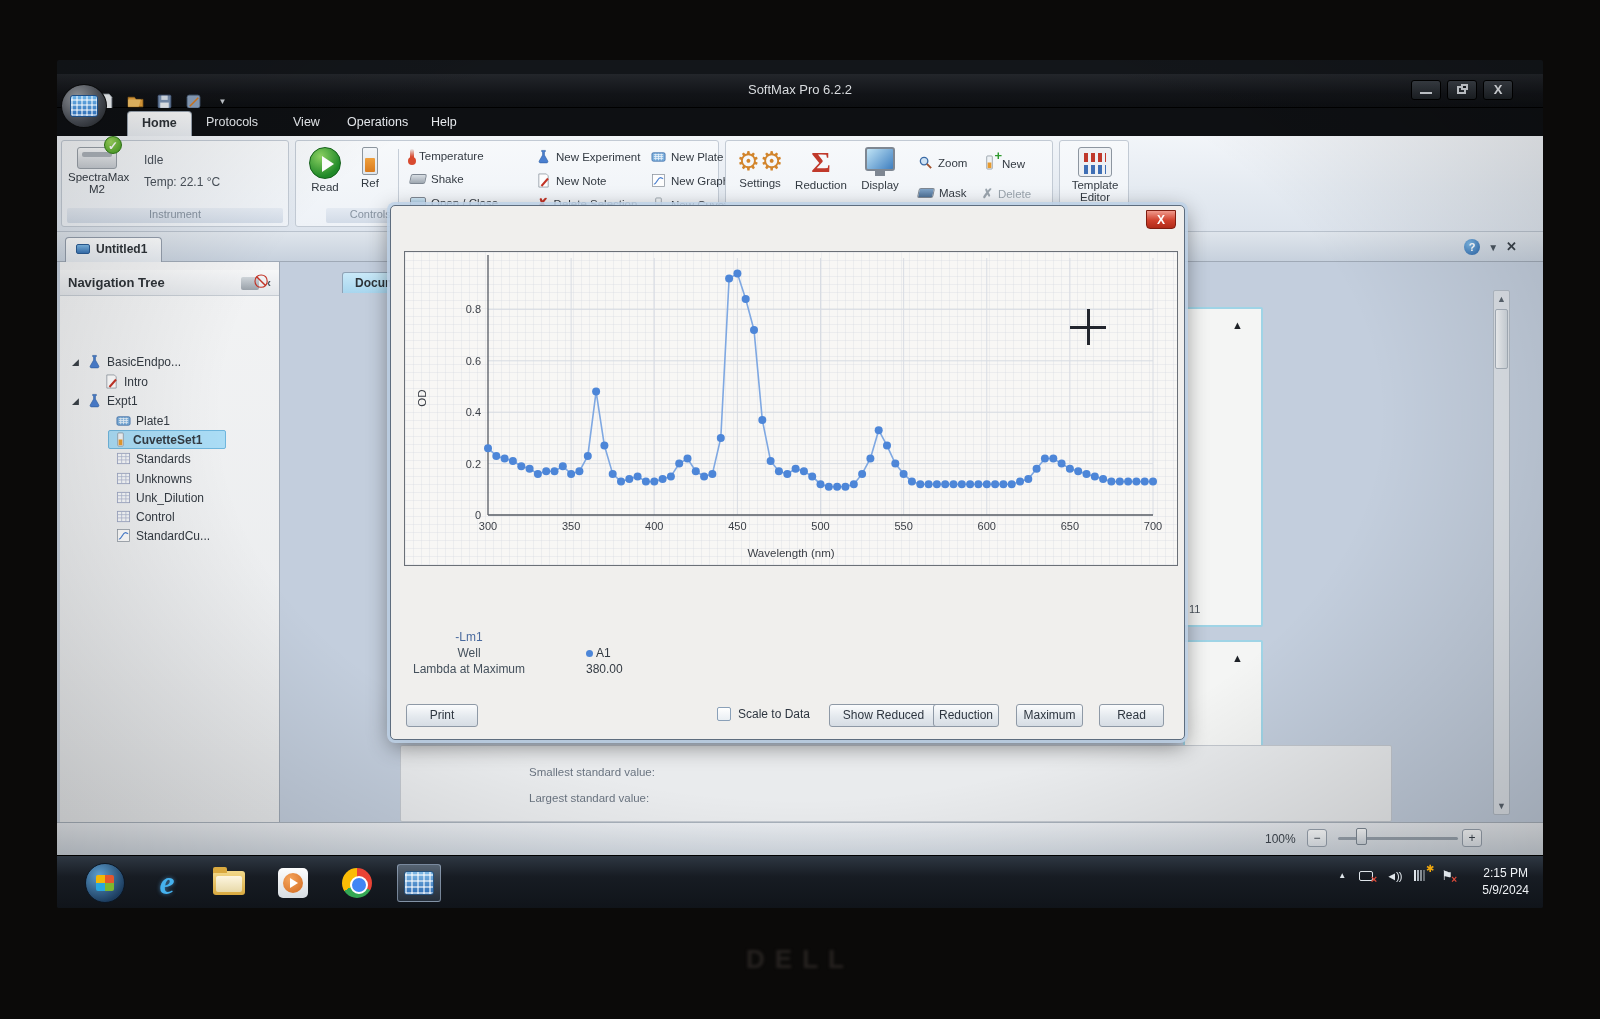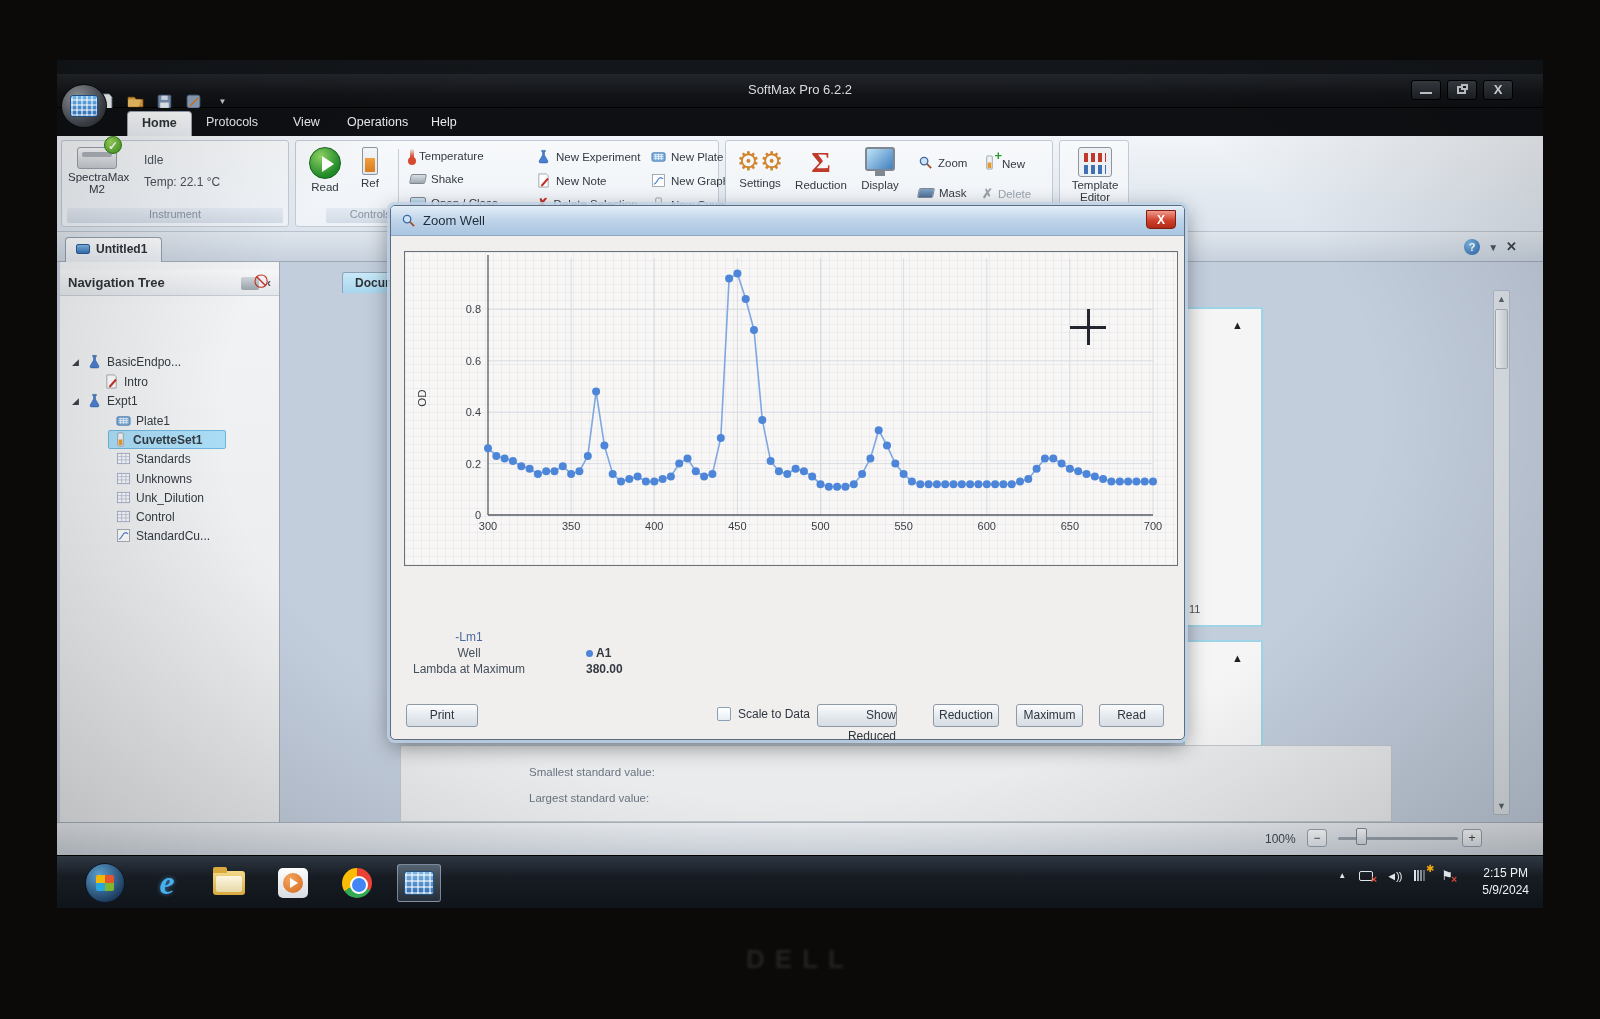--- a/index.html
+++ b/index.html
@@ -186,21 +186,21 @@
           background-image:repeating-linear-gradient(0deg, rgba(205,210,220,.28) 0 1px, transparent 1px 8px),
                            repeating-linear-gradient(90deg, rgba(205,210,220,.28) 0 1px, transparent 1px 8px); }
   .ylab { position:absolute; left:8px; top:140px; transform:rotate(-90deg); font-size:11.5px; color:#3a3e45; }
   .xlab { position:absolute; left:0; right:0; bottom:6px; text-align:center; font-size:11.5px; color:#3a3e45; }
   .crosshair { position:absolute; left:679px; top:103px; width:36px; height:36px; pointer-events:none; }
   .crosshair .h { position:absolute; left:0; top:17px; width:36px; height:2.5px; background:#23262e; }
   .crosshair .v { position:absolute; left:17px; top:0; width:2.5px; height:36px; background:#23262e; }
   .legend { position:absolute; left:22px; top:424px; font-size:12px; color:#44505c; }
   .legend .row { height:16px;text-align:center; }
   .legend .series { color:#4a6a9e; }
-  .legval { position:absolute; left:195px; top:440px; font-size:12px; color:#333a42;font-weight:bold; }
+  .legval { position:absolute; left:195px; top:440px; font-size:12px; color:#333a42; }
   .legval .dot { display:inline-block; width:7px; height:7px; border-radius:50%; background:#4d86d8; margin-right:3px; }
   .legval .row { height:16px; }
   .dbtn { position:absolute; top:498px; height:23px; background:linear-gradient(#fbfcfd,#e4e9ee 55%,#d6dde4);
           border:1px solid #8e99a6; border-radius:3px; font-size:12px; color:#2e3640; text-align:center; line-height:21px; }
   .chkrow { position:absolute; left:326px; top:501px; display:flex; gap:7px; align-items:center; font-size:12px; color:#2e3640; }
   .chkbox { width:14px; height:14px; border:1px solid #8aa0b8; background:linear-gradient(#fff,#e9eef3); border-radius:2px; }
 
   
   .ctx { font:11px "Liberation Sans", sans-serif; fill:#3a3e45; text-anchor:middle; }
   .cty { font:11px "Liberation Sans", sans-serif; fill:#3a3e45; text-anchor:end; }
@@ -530,26 +530,20 @@
     <div class="statusbar">
       <div class="zoomtxt">100%</div>
       <div class="zbtn" style="left:1250px;">−</div>
       <div class="ztrack"></div>
       <div class="zthumb"></div>
       <div class="zbtn" style="left:1405px;">+</div>
     </div>
   </div>
 
   <div class="dialog">
-    <div class="dlg-title">
-      <svg class="ic">
-          <use href="#i-mag"></use>
-        </svg>
-      <span>Zoom Well</span>
-    </div>
     <div class="dlg-close">X</div>
     <div class="chartpanel">
       <svg id="spec-chart" width="774" height="290">
           <line class="cg" x1="166.125" y1="6" x2="166.125" y2="263"></line>
           <line class="cg" x1="249.25" y1="6" x2="249.25" y2="263"></line>
           <line class="cg" x1="332.375" y1="6" x2="332.375" y2="263"></line>
           <line class="cg" x1="415.5" y1="6" x2="415.5" y2="263"></line>
           <line class="cg" x1="498.625" y1="6" x2="498.625" y2="263"></line>
           <line class="cg" x1="581.75" y1="6" x2="581.75" y2="263"></line>
           <line class="cg" x1="664.875" y1="6" x2="664.875" y2="263"></line>
@@ -651,40 +645,41 @@
           <circle cx="689.8" cy="224.4" r="4" fill="#4d86d8"></circle>
           <circle cx="698.1" cy="227.0" r="4" fill="#4d86d8"></circle>
           <circle cx="706.4" cy="229.6" r="4" fill="#4d86d8"></circle>
           <circle cx="714.8" cy="229.6" r="4" fill="#4d86d8"></circle>
           <circle cx="723.1" cy="229.6" r="4" fill="#4d86d8"></circle>
           <circle cx="731.4" cy="229.6" r="4" fill="#4d86d8"></circle>
           <circle cx="739.7" cy="229.6" r="4" fill="#4d86d8"></circle>
           <circle cx="748.0" cy="229.6" r="4" fill="#4d86d8"></circle>
         </svg>
       <div class="ylab">OD</div>
+      <div class="xlab">Wavelength (nm)</div>
     </div>
     <div class="crosshair">
         <span class="h"></span>
         <span class="v"></span>
       </div>
     <div class="legend">
       <div class="row series">-Lm1</div>
       <div class="row">Well</div>
       <div class="row">Lambda at Maximum</div>
     </div>
     <div class="legval">
       <div class="row"><span class="dot"></span><span>A1</span></div>
       <div class="row">380.00</div>
     </div>
     <div class="dbtn" style="left:15px; width:72px;">Print</div>
     <div class="chkrow">
       <span class="chkbox"></span>
       <span>Scale to Data</span>
     </div>
-    <div class="dbtn" style="left:426px; width:80px;text-align:right;">Show Reduced</div>
+    <div class="dbtn" style="left:438px; width:109px;">Show Reduced</div>
     <div class="dbtn" style="left:542px; width:66px;">Reduction</div>
     <div class="dbtn" style="left:625px; width:67px;">Maximum</div>
     <div class="dbtn" style="left:708px; width:65px;">Read</div>
   </div>
 
   <div class="taskbar">
     <div class="startorb">
         <div class="flag"></div>
       </div>
     <div class="tbi" style="left:88px;">

